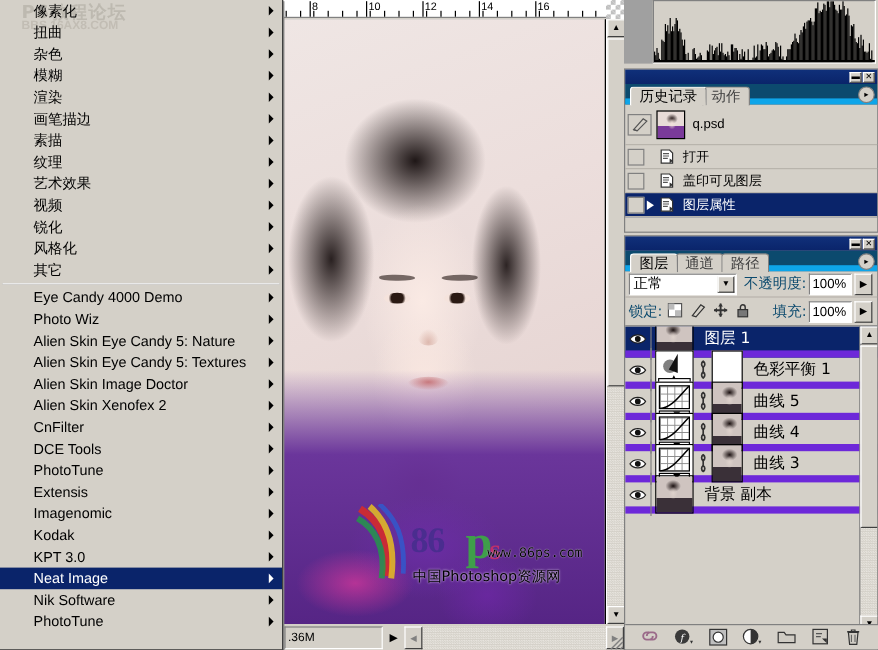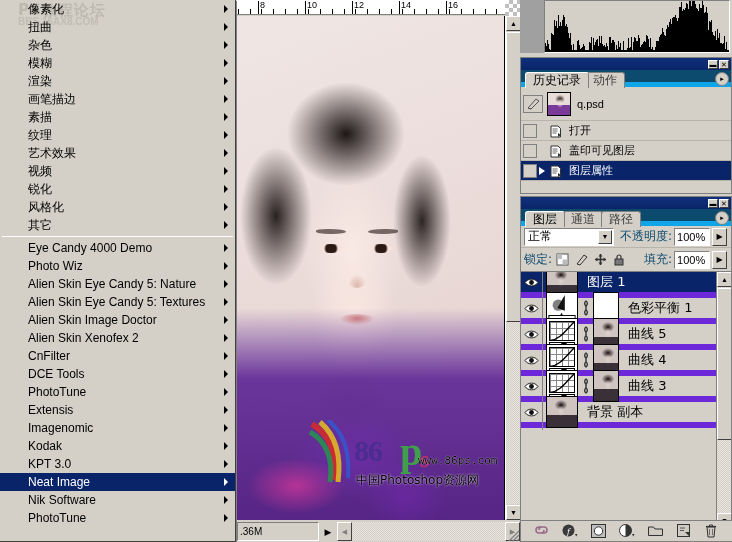--- a/index.html
+++ b/index.html
@@ -132,21 +132,21 @@
     background:#d4d0c8; border:1px solid; border-color:#fff #404040 #404040 #fff;
     display:flex; align-items:center; justify-content:center; font-size:7px; color:#808080;
   }
   #hsb-left { left:0; } #hsb-right { right:0; }
   #hsb-trough { position:absolute; left:15px; right:15px; top:0; height:19px;
     background: repeating-conic-gradient(#e7e4de 0% 25%, #d4d0c8 0% 50%) 0 0/2px 2px; }
   #grip { position:absolute; right:0; bottom:0; width:14px; height:14px; }
 
   
   #wm86 {
-    position:absolute; left:72px; top:404px; width:206px; height:86px;
+    position:absolute; left:60px; top:404px; width:206px; height:86px;
     pointer-events:none;
     text-align:center;
   }
   #wm86 .wm-86 {
     position:absolute; left:46px; top:14px; font-size:30px; font-weight:bold;
     font-family:"Liberation Serif", serif; color:#4a2d8f; letter-spacing:-1px;
   }
   #wm86 .wm-p {
     position:absolute; left:92px; top:8px; font-size:40px; font-weight:bold;
     font-family:"Liberation Serif", serif; color:#3f9f4a;

